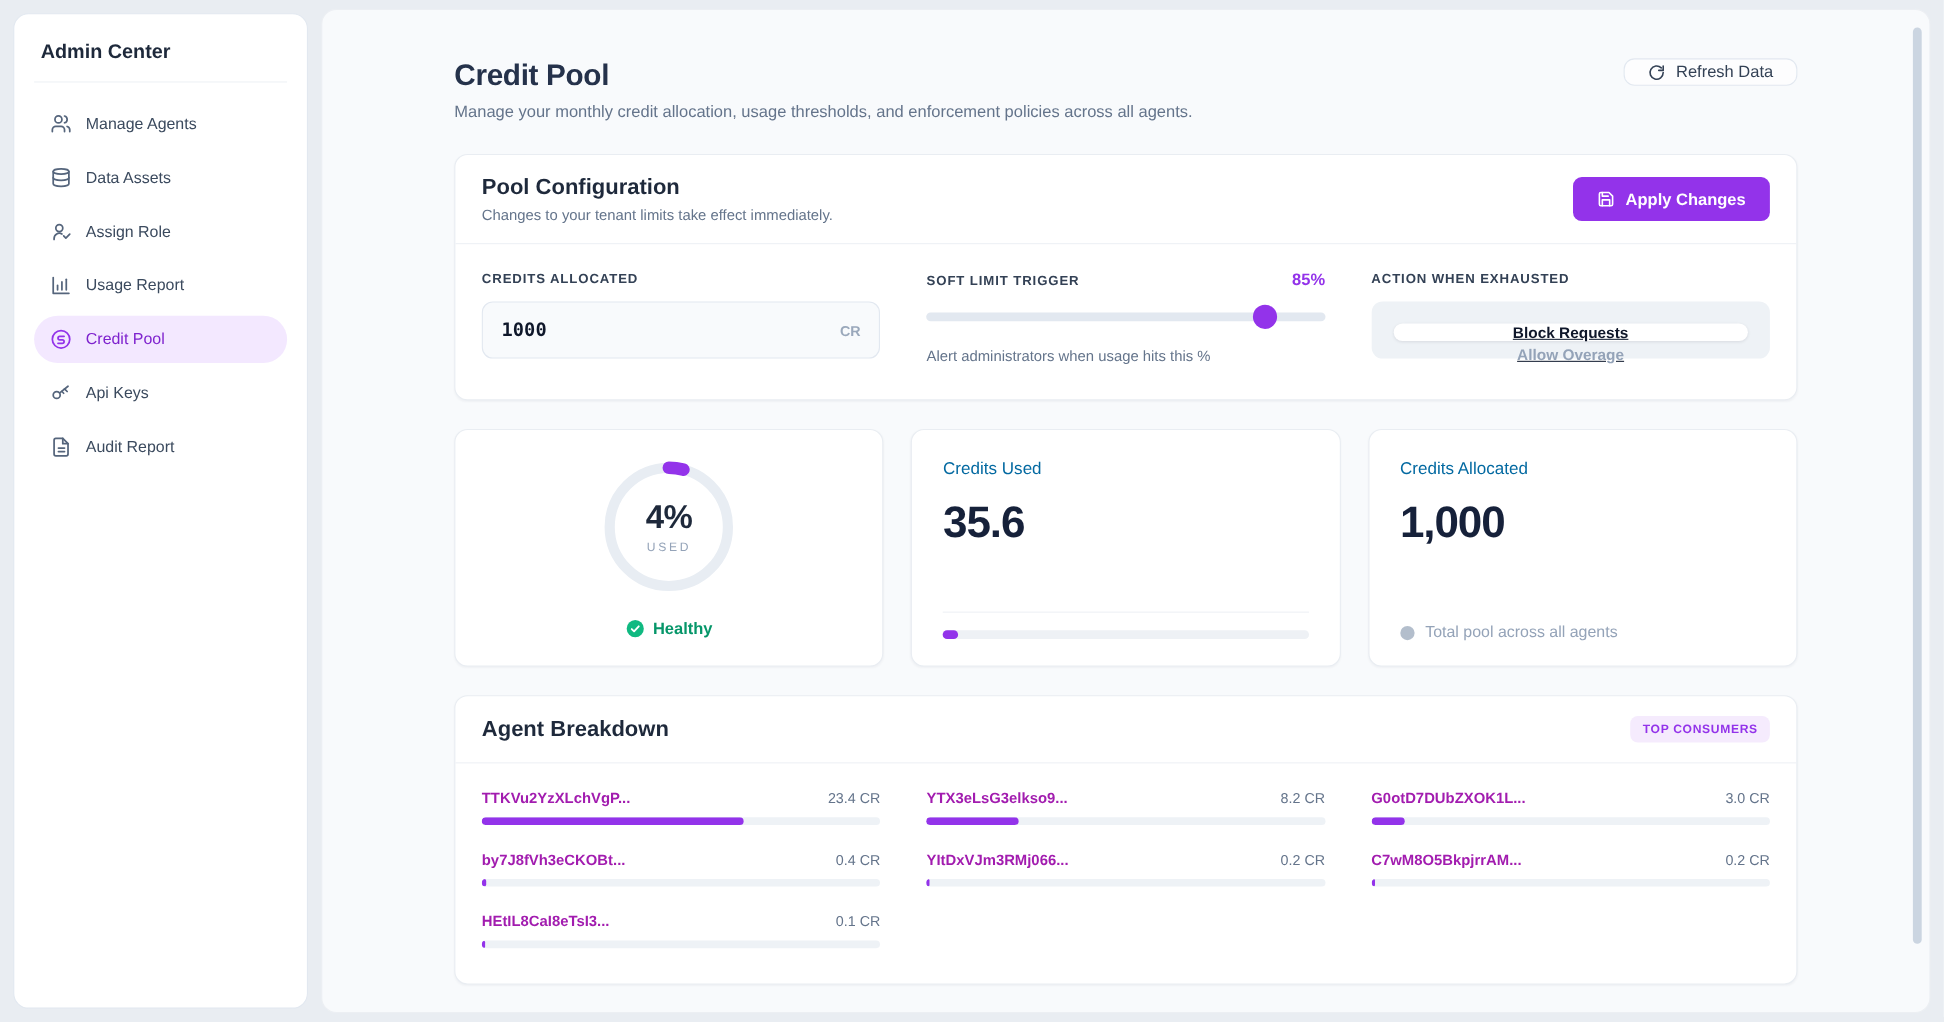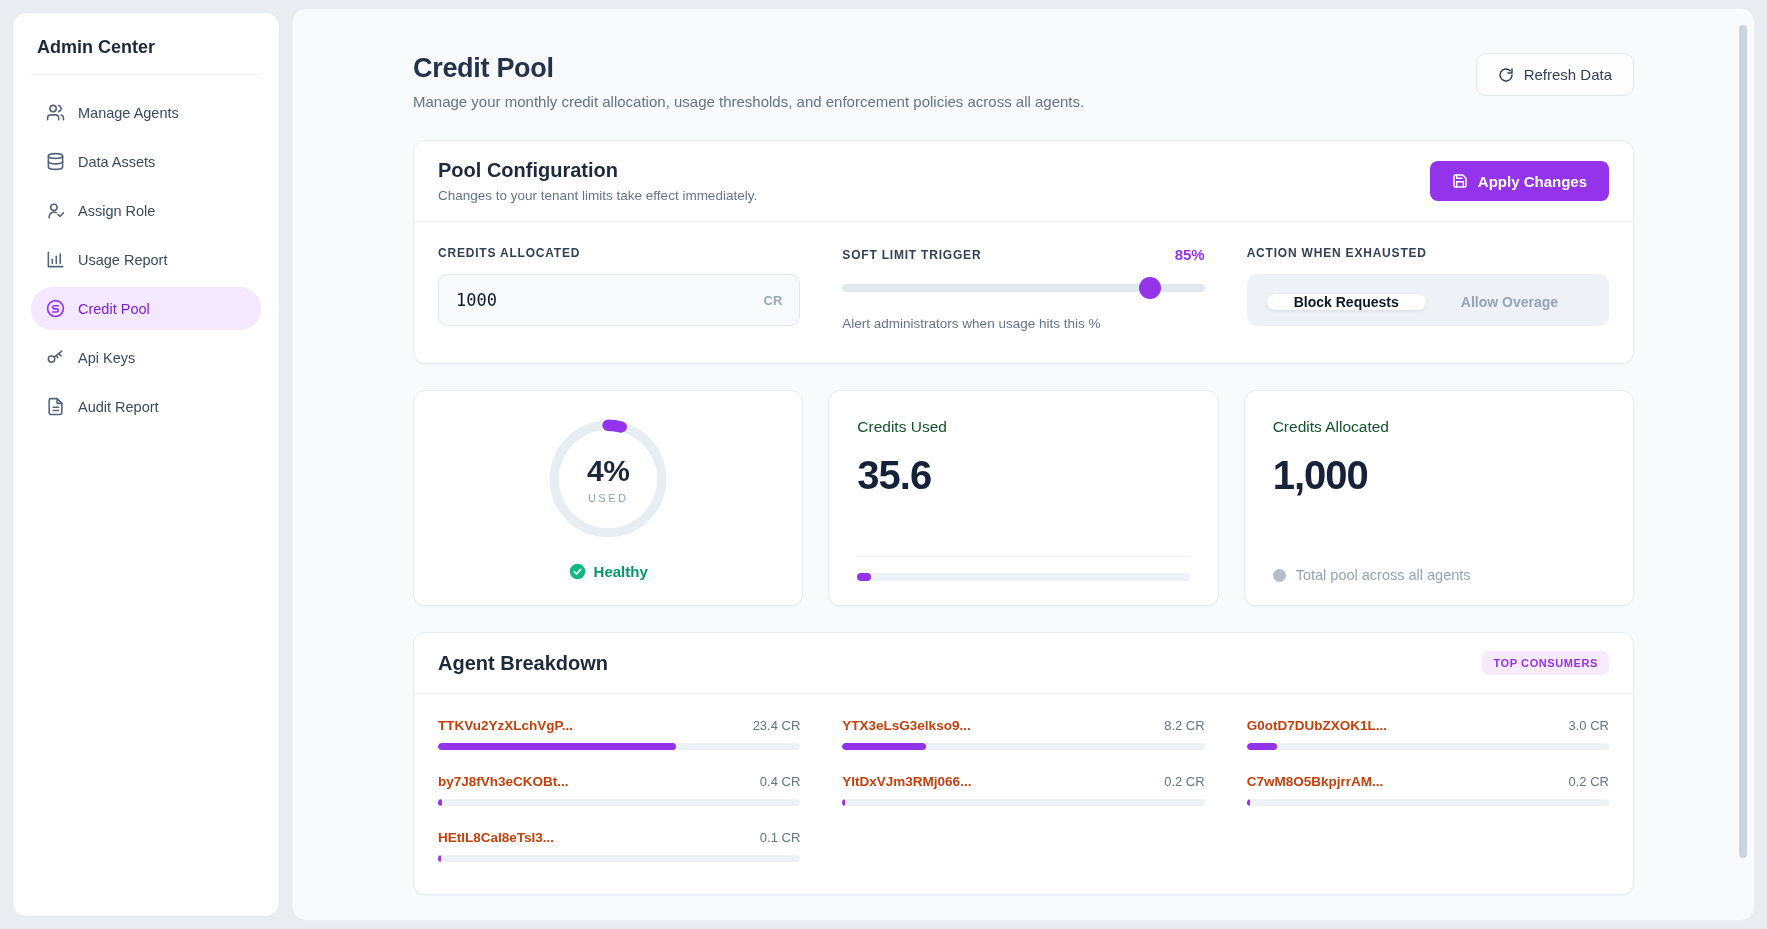--- a/index.html
+++ b/index.html
@@ -21,21 +21,21 @@
   
   .main { position:absolute; left:292px; top:8px; width:1463px; height:913px;
     background:#f8fafc; border:1px solid #eceff3; border-radius:14px; overflow:hidden; }
   .scroll-thumb { position:absolute; right:7px; top:16px; width:8px; height:833px;
     background:#cbd5e1; border-radius:4px; }
   .content { width:1221px; margin:0 auto; padding-top:44px; }
 
   .page-head { display:flex; justify-content:space-between; align-items:flex-start; }
   .page-title { font-size:27px; font-weight:bold; color:#25324b; letter-spacing:-0.3px; }
   .page-sub { font-size:15px; color:#64748b; margin-top:9px; }
-  .btn-refresh { display:flex; align-items:center; gap:10px; height:43px; padding:0 21px;
+  .btn-refresh { display:flex; align-items:center; gap:10px; height:25px; padding:0 21px;
     background:#fdfdfe; border:1px solid #e2e8f0; border-radius:10px; font-size:15px;
     font-weight:500; color:#334155; cursor:pointer; font-family:inherit; }
   .btn-refresh .ic { width:16px; height:16px; color:#334155; }
 
   
   .card { background:#ffffff; border:1px solid #e9edf2; border-radius:12px;
     box-shadow:0 1px 2px rgba(16,24,40,.04); }
   .pool-card { margin-top:30px; }
   .card-head { display:flex; justify-content:space-between; align-items:center;
     padding:18px 24px; border-bottom:1px solid #eef1f5; }
@@ -46,67 +46,67 @@
     font-weight:bold; cursor:pointer; font-family:inherit; }
   .btn-apply .ic { width:16px; height:16px; color:#fff; }
 
   .pool-body { display:grid; grid-template-columns:1fr 1fr 1fr; gap:42px; padding:24px 24px 32px; }
   .field-label { font-size:12px; font-weight:bold; letter-spacing:.8px; color:#334155;
     text-transform:uppercase; margin-bottom:14px; display:flex; justify-content:space-between; align-items:center; }
   .field-label .pct { color:#9333ea; font-size:15px; letter-spacing:0; }
   .input-wrap { display:flex; align-items:center; height:52px; padding:0 17px;
     background:#f8fafc; border:1px solid #e2e8f0; border-radius:10px; }
   .input-wrap input { flex:1; border:none; outline:none; background:transparent;
-    font-family:"DejaVu Sans Mono", monospace; font-size:17px; font-weight:normal; color:#0f172a; }
+    font-family:"DejaVu Sans Mono", monospace; font-size:17px; font-weight:bold; color:#0f172a; }
   .input-unit { font-size:13px; font-weight:bold; color:#9aa8bb; }
   .slider { position:relative; height:22px; margin-top:10px; cursor:pointer; }
   .slider-track { position:absolute; top:7px; left:0; right:0; height:8px;
     background:#e2e8f0; border-radius:4px; }
   .slider-thumb { position:absolute; top:0; width:22px; height:22px; border-radius:50%;
     background:#9333ea; }
   .helper { font-size:13.5px; color:#64748b; margin-top:17px; }
-  .segment { display:grid; grid-template-columns:1fr 1fr; gap:4px; background:#eef2f6;
-    border-radius:10px; padding:20px; height:52px; }
+  .segment { display:grid; grid-template-columns:1fr; gap:4px; background:#eef2f6;
+    border-radius:10px; padding:20px; height:52px;text-decoration:underline; }
   .seg-btn { border:none; background:transparent; border-radius:8px; font-size:14px;
     font-weight:600; color:#94a3b8; cursor:pointer; font-family:inherit; }
   .seg-btn.active { background:#ffffff; color:#0f172a; font-weight:bold;
     box-shadow:0 1px 3px rgba(16,24,40,.10); }
 
   
   .stats-row { display:grid; grid-template-columns:1fr 1fr 1fr; gap:25px; margin-top:26px; }
   .stat-card { height:216px; position:relative; }
   .ring-card { display:flex; flex-direction:column; align-items:center; padding-top:26px; }
   .ring-wrap { position:relative; width:124px; height:124px; }
   .ring-center { position:absolute; inset:0; display:flex; flex-direction:column;
     align-items:center; justify-content:center; }
   .ring-pct { font-size:30px; font-weight:bold; color:#1e293b; letter-spacing:-0.5px; }
   .ring-sub { font-size:11px; font-weight:normal; color:#94a3b8; letter-spacing:2.5px; margin-top:4px; }
   .health { display:flex; align-items:center; gap:8px; margin-top:22px;
     font-size:15px; font-weight:bold; color:#059669; }
   .health .ic { width:17px; height:17px; display:flex; }
 
   .num-card { padding:27px 28px; }
-  .stat-label { font-size:15.5px; color:#14532d; }
+  .stat-label { font-size:15.5px; color:#0369a1; }
   .stat-value { font-size:40px; font-weight:bold; color:#16213a; letter-spacing:-1px; margin-top:17px; }
   .mini-divider { position:absolute; left:28px; right:28px; bottom:48px; height:1px; background:#eef1f5; }
   .mini-progress { position:absolute; left:28px; right:28px; bottom:24px; height:8px;
     background:#eef1f5; border-radius:4px; }
   .mini-progress .fill { height:100%; min-width:14px; background:#9333ea; border-radius:4px; }
   .stat-foot { position:absolute; left:28px; bottom:22px; display:flex; align-items:center;
     gap:10px; font-size:14.5px; color:#94a3b8; }
   .dot-ic { width:13px; height:13px; border-radius:50%; background:#9aa8bb; opacity:.75; }
 
   
   .agents-card { margin-top:26px; margin-bottom:46px; }
   .badge { background:#f5ebfd; color:#9333ea; font-size:11px; font-weight:bold;
     letter-spacing:.6px; padding:6px 11px; border-radius:7px; text-transform:uppercase; }
   .agents-body { display:grid; grid-template-columns:1fr 1fr 1fr; column-gap:42px;
     row-gap:24px; padding:24px 24px 32px; }
   .agent-top { display:flex; justify-content:space-between; align-items:baseline; }
-  .agent-name { font-size:13.5px; font-weight:bold; color:#c2410c; }
+  .agent-name { font-size:13.5px; font-weight:bold; color:#a21caf; }
   .agent-cr { font-size:13px; color:#64748b; }
   .agent-bar { height:7px; background:#eef2f6; border-radius:4px; margin-top:10px; overflow:hidden; }
   .agent-bar .fill { height:100%; min-width:3px; background:#9333ea; border-radius:4px; }
 </style>
 </head>
 <body>
 
 <aside class="sidebar">
   <div class="sidebar-title">Admin Center</div>
 

